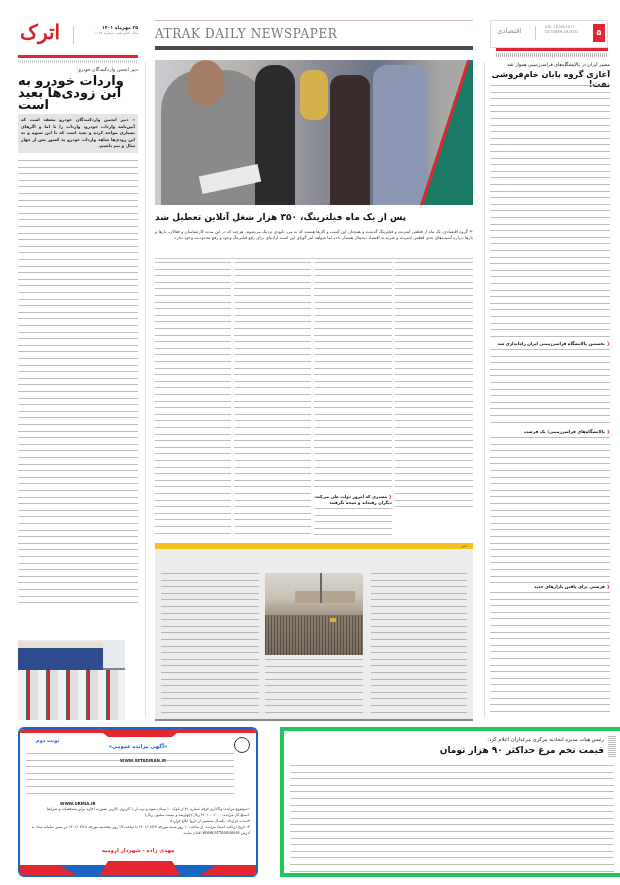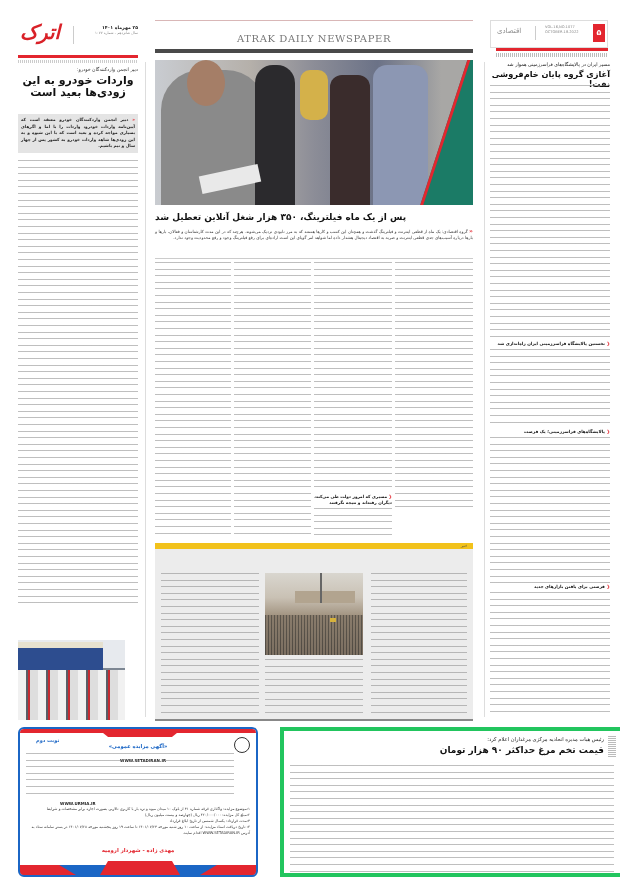--- a/index.html
+++ b/index.html
@@ -6,38 +6,38 @@
   body { width: 620px; height: 885px; background: #fff; font-family: "DejaVu Sans", sans-serif; position: relative; overflow: hidden; direction: rtl; }
   .abs { position: absolute; }
   .lines { background: repeating-linear-gradient(to bottom, #8a8a8a 0, #8a8a8a 1px, transparent 1px, transparent 6.6px); opacity: .55; }
   .chev { color: #e3262f; font-weight: bold; }
 </style>
 </head>
 <body>
 
 <div class="abs" style="left:155px;top:20px;width:318px;">
   <div style="border-top:1px solid #d9b7b7;height:0;"></div>
-  <div style="direction:ltr;text-align:center;font-family:'DejaVu Serif',serif;font-size:10px;color:#777;letter-spacing:.6px;margin-top:12px;">ATRAK DAILY NEWSPAPER</div>
+  <div style="direction:ltr;text-align:left;font-family:'DejaVu Serif',serif;font-size:12px;color:#777;letter-spacing:.6px;margin-top:6px;">ATRAK DAILY NEWSPAPER</div>
   <div style="background:#4a4a4a;height:4px;margin-top:5px;"></div>
 </div>
 
 <div class="abs" style="left:490px;top:20px;width:118px;height:28px;border:1px solid #ddd;">
   <div style="position:absolute;right:2px;top:3px;width:12px;height:18px;background:#e3262f;color:#fff;font-size:8px;font-weight:bold;text-align:center;line-height:18px;">۵</div>
   <div style="position:absolute;right:18px;top:4px;direction:ltr;text-align:left;font-size:3.6px;color:#888;line-height:5px;width:44px;">
     <div>VOL.16,NO.1077</div>
     <div>OCTOBER.18.2022</div>
   </div>
   <div style="position:absolute;left:44px;top:5px;width:1px;height:14px;background:#ccc;"></div>
   <div style="position:absolute;left:6px;top:6px;font-size:7px;color:#888;">اقتصادی</div>
 </div>
 <div class="abs" style="left:496px;top:48px;width:112px;height:3px;background:#e3262f;"></div>
 <div class="abs" style="left:496px;top:53px;width:112px;height:4px;background:repeating-linear-gradient(90deg,#bbb 0,#bbb 1px,transparent 1px,transparent 2px);"></div>
 
 <div class="abs" style="left:18px;top:20px;width:122px;height:30px;">
-  <div style="position:absolute;left:2px;top:0;font-size:20px;font-weight:bold;color:#d92128;font-family:'DejaVu Serif',serif;font-style:italic;">اترک</div>
+  <div style="position:absolute;left:2px;top:0;font-size:20px;font-weight:bold;color:#d92128;font-family:'DejaVu Serif',serif;">اترک</div>
   <div style="position:absolute;left:55px;top:6px;width:1px;height:18px;background:#ccc;"></div>
   <div style="position:absolute;left:60px;top:5px;width:60px;">
     <div style="font-size:4.6px;font-weight:bold;color:#222;">۲۵ مهرماه ۱۴۰۱</div>
     <div style="font-size:3.6px;color:#888;margin-top:1px;">سال شانزدهم - شماره ۱۰۷۷</div>
   </div>
 </div>
 <div class="abs" style="left:18px;top:55px;width:120px;height:3px;background:#e3262f;"></div>
 <div class="abs" style="left:18px;top:60px;width:120px;height:3px;background:repeating-linear-gradient(90deg,#ccc 0,#ccc 1px,transparent 1px,transparent 2px);"></div>
 
 <div class="abs" style="left:492px;top:62px;width:118px;font-size:4.8px;color:#222;text-align:right;">مسیر ایران در پالایشگاه‌های فراسرزمینی هموار شد</div>
@@ -82,21 +82,21 @@
     <div style="position:absolute;left:30px;top:18px;width:60px;height:12px;background:#b2a48f;"></div>
     <div style="position:absolute;left:55px;top:0;width:2px;height:30px;background:#666;"></div>
     <div style="position:absolute;left:0;top:42px;width:100%;height:40px;background:repeating-linear-gradient(90deg,#4c4740 0,#4c4740 1px,#837667 1px,#837667 3px);opacity:.8;"></div>
     <div style="position:absolute;left:65px;top:45px;width:6px;height:4px;background:#d6b23c;"></div>
   </div>
   <div class="lines" style="position:absolute;left:110px;top:116px;width:98px;height:57px;"></div>
   <div class="lines" style="position:absolute;left:6px;top:30px;width:98px;height:143px;"></div>
 </div>
 
 <div class="abs" style="left:18px;top:67px;width:120px;font-size:4.8px;color:#333;text-align:right;">دبیر انجمن واردکنندگان خودرو:</div>
-<div class="abs" style="left:18px;top:75px;width:120px;font-size:11px;line-height:12px;font-weight:bold;color:#111;text-align:center;">واردات خودرو به این زودی‌ها بعید است</div>
+<div class="abs" style="left:18px;top:75px;width:120px;font-size:13px;line-height:12px;font-weight:bold;color:#111;text-align:left;">واردات خودرو به این زودی‌ها بعید است</div>
 <div class="abs" style="left:18px;top:114px;width:120px;background:#e4e4e4;padding:3px 3px;font-size:4.2px;line-height:6.6px;color:#222;font-weight:bold;text-align:justify;"><span class="chev">«</span> <span>دبیر انجمن واردکنندگان خودرو معتقد است که آیین‌نامه واردات خودرو، واردات را با اما و اگرهای بسیاری مواجه کرده و بعید است که با این شیوه و به این زودی‌ها شاهد واردات خودرو به کشور پس از چهار سال و نیم باشیم.</span></div>
 <div class="abs lines" style="left:18px;top:160px;width:120px;height:445px;"></div>
 <div class="abs" style="left:18px;top:640px;width:107px;height:80px;background:#7d8793;overflow:hidden;">
   <div style="position:absolute;left:0;top:0;width:100%;height:28px;background:#e7eaee;"></div>
   <div style="position:absolute;left:0;top:2px;width:85px;height:28px;background:#2d4d8f;border-top:6px solid #e6e1cf;"></div>
   <div style="position:absolute;left:0;top:30px;width:100%;height:50px;background:repeating-linear-gradient(90deg,#f1f1f1 0,#f1f1f1 8px,#5a5e66 8px,#5a5e66 10px,#c62c32 10px,#c62c32 12px,#dedede 12px,#dedede 20px);"></div>
 </div>
 <div class="abs" style="left:145px;top:62px;width:1px;height:655px;background:#ddd;"></div>
 
 <div class="abs" style="left:18px;top:727px;width:240px;height:150px;border:2px solid #1b66c5;border-radius:6px;overflow:hidden;">

